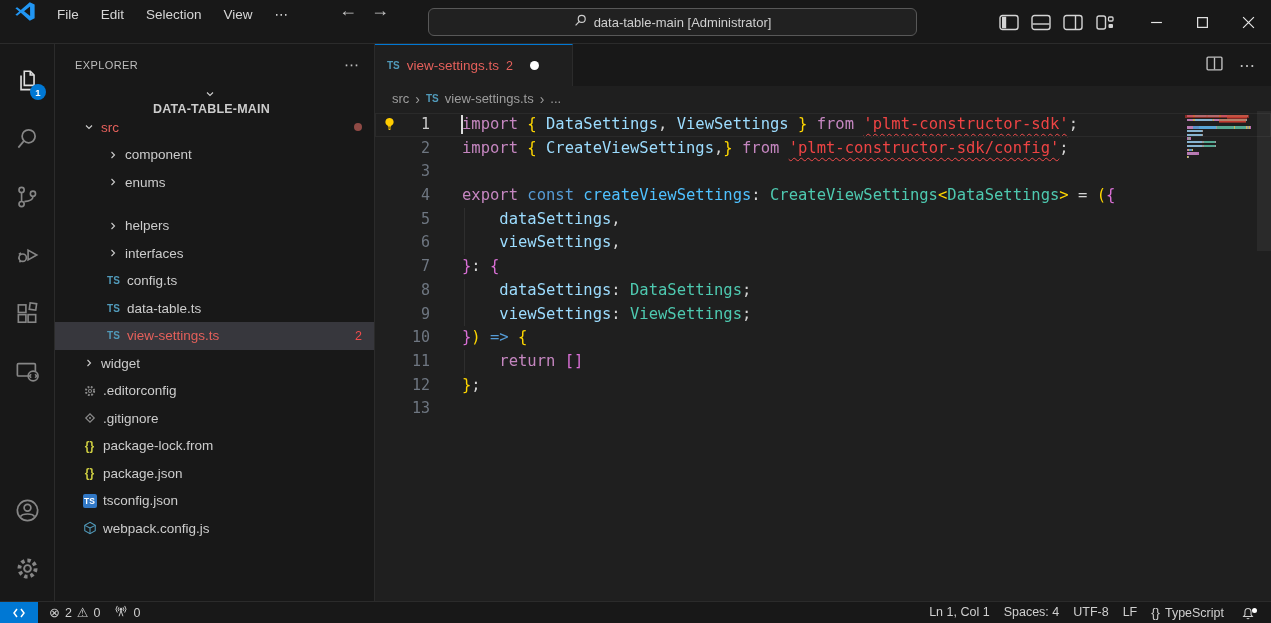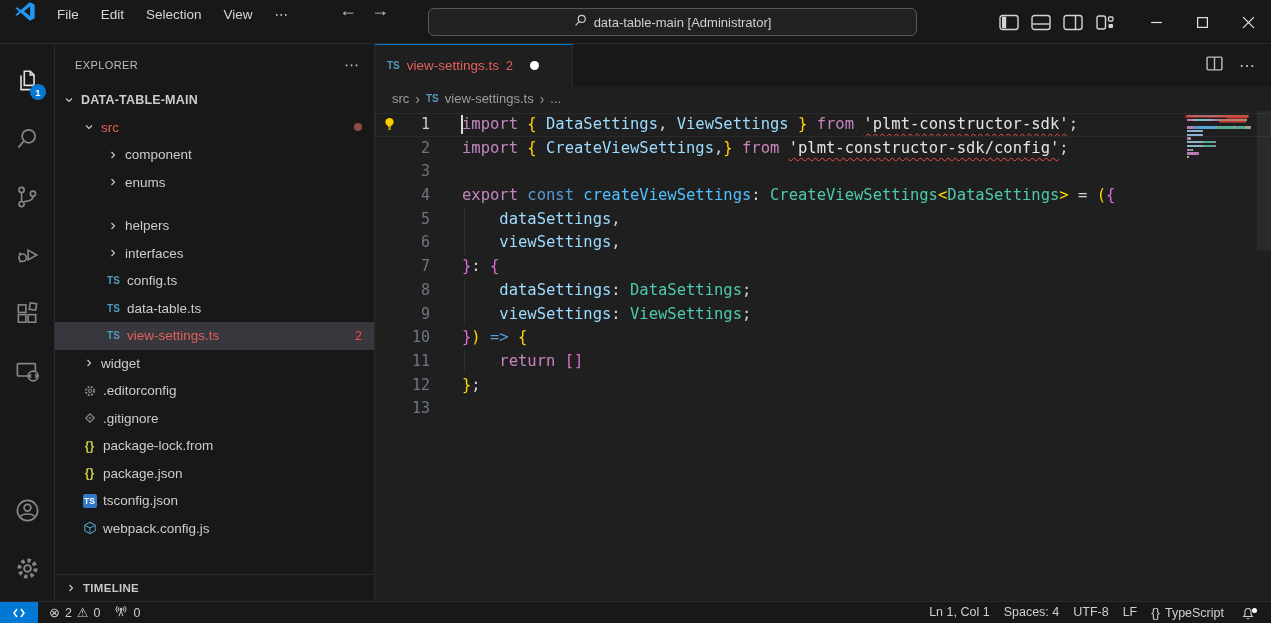--- a/index.html
+++ b/index.html
@@ -83,21 +83,21 @@
   .gutter { width:87px; flex-shrink:0; position:relative; }
   .lnum { position:absolute; right:32px; top:0; color:#6e7681; font-size:15px; }
   .current .lnum { color:#cccccc; }
   .bulb { position:absolute; left:7px; top:3px; }
   .ltext { white-space:pre; }
   .code-line.guide::before { content:""; position:absolute; left:89px; top:0; bottom:0;
     width:1px; background:#2e2e2e; }
   .cursor { position:absolute; left:86px; top:2px; width:1.5px; height:19px; background:#dcdcdc; }
 
   .tk-kw{color:#c586c0} .tk-st{color:#569cd6} .tk-var{color:#9cdcfe} .tk-fn{color:#4fc1ff}
-  .tk-type{color:#4ec9b0} .tk-str,.tk-strsq{color:#e5e5e5} .tk-pun{color:#d4d4d4}
+  .tk-type{color:#4ec9b0} .tk-str,.tk-strsq{color:#ef4444} .tk-pun{color:#d4d4d4}
   .tk-b1{color:#ffd700} .tk-b2{color:#da70d6}
   .tk-strsq{ text-decoration:underline; text-decoration-style:wavy;
     text-decoration-color:#f14c4c; text-decoration-thickness:1px; text-underline-offset:4px; }
 
   .minimap { position:absolute; top:4px; right:16px; width:68px; }
   .mrow { height:2.3px; margin-bottom:1.45px; display:flex; position:relative; }
   .mseg { height:100%; }
   .mseg.sq { box-shadow:0 1.6px 0 #c13a30; }
   .m-hl { position:absolute; left:-2px; top:-0.5px; height:3.4px; width:64px;
     background:rgba(201,55,44,0.6); }
@@ -255,21 +255,21 @@
         </svg>
     </div>
   </div>
 
   <div class="sidebar">
     <div class="sb-header">
       <span>EXPLORER</span>
       <span class="sb-more">⋯</span>
     </div>
     <div class="tree" id="file-tree">
-        <div class="trow bold" style="padding-left: 6px;">
+        <div class="trow bold" style="padding-left: 6px; flex-direction: column;">
           <span class="chev">
             <svg width="12" height="12" viewBox="0 0 16 16">
               <path d="M6 4l4 4-4 4" fill="none" stroke="#cccccc" stroke-width="1.5" transform="rotate(90 8 8)"></path>
             </svg>
           </span>
           <span class="label">DATA-TABLE-MAIN</span>
         </div>
         <div class="trow err" style="padding-left: 26px;">
           <span class="chev">
             <svg width="12" height="12" viewBox="0 0 16 16">
@@ -378,28 +378,20 @@
           <span class="ficon">
             <svg width="14" height="14" viewBox="0 0 16 16" fill="none" stroke="#519aba" stroke-width="1.2">
               <path d="M8 1.5 14 5v6L8 14.5 2 11V5z"></path>
               <path d="M8 8v6.5M8 8 2 5M8 8l6-3"></path>
             </svg>
           </span>
           <span class="label">webpack.config.js</span>
         </div>
       </div>
     <div class="sections" id="tree-sections">
-        <div class="trow" style="padding-left: 8px;">
-          <span class="chev">
-            <svg width="12" height="12" viewBox="0 0 16 16">
-              <path d="M6 4l4 4-4 4" fill="none" stroke="#cccccc" stroke-width="1.5"></path>
-            </svg>
-          </span>
-          <span class="label">TIMELINE</span>
-        </div>
       </div>
   </div>
 
   <div class="editor">
     <div class="tabbar">
       <div class="tab">
         <span class="ts-badge">TS</span>
         <span class="tab-label">view-settings.ts</span>
         <span class="tab-badge">2</span>
         <span class="tab-dot"></span>

